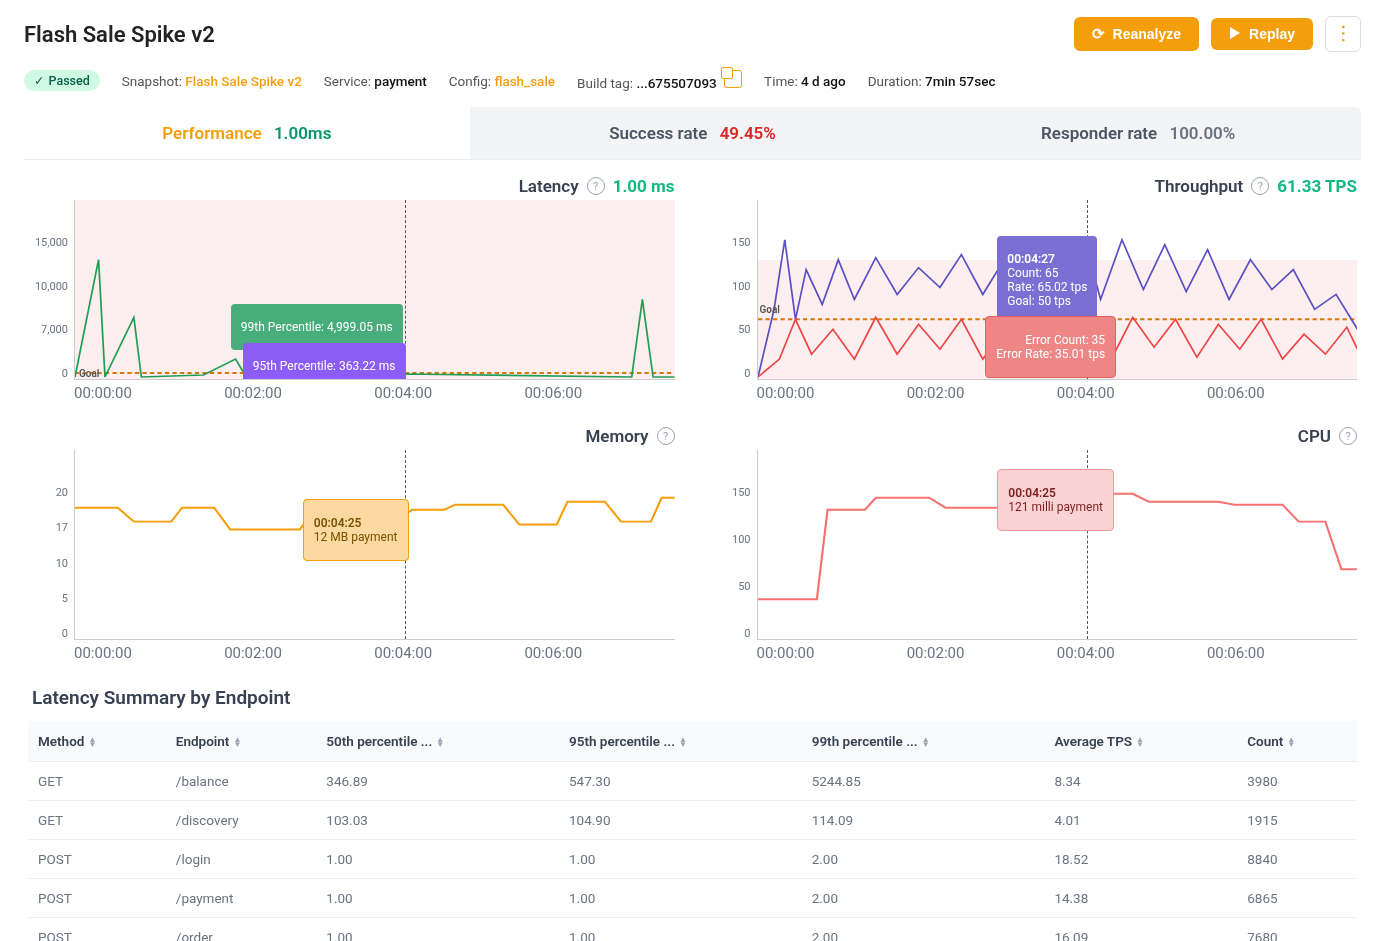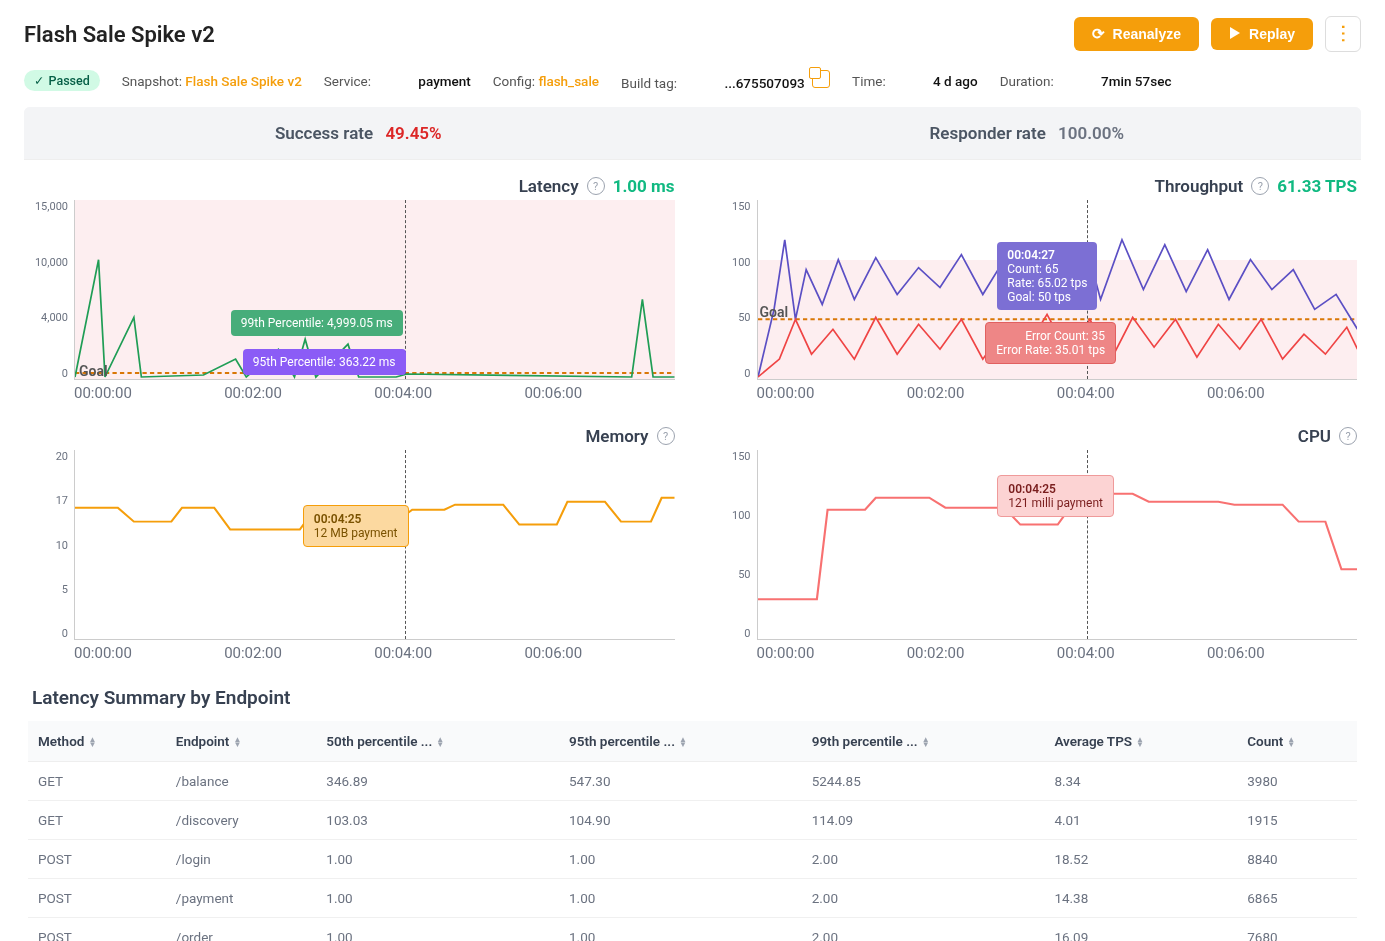--- a/index.html
+++ b/index.html
@@ -24,21 +24,21 @@
   }
   .meta-bar {
     display:flex; align-items:center; gap:22px; font-size:13.5px; color:#555;
     flex-wrap:wrap; margin-bottom:16px;
   }
   .pill-pass {
     background:#D1FAE5; color:#065F46; border-radius:12px; padding:3px 10px;
     font-size:12.5px; font-weight:500; display:inline-flex; align-items:center; gap:4px;
   }
   .meta-bar .lbl { color:#555; }
-  .meta-bar .val { color:#111; font-weight:500;margin-left:44px; }
+  .meta-bar .val { color:#111; font-weight:500; }
   .meta-bar .link { color:#F59E0B; font-weight:500; }
   .copy-ic { display:inline-flex; width:18px; height:18px; border:1.5px solid #F59E0B; border-radius:3px; position:relative; cursor:pointer; margin-left:4px;}
   .copy-ic::before { content:""; position:absolute; width:10px; height:10px; border:1.5px solid #F59E0B; border-radius:2px; left:-4px; top:-4px; background:#fff;}
   .tab-strip { display:flex; background:#F3F4F6; border-radius:6px 6px 0 0; overflow:hidden; border-bottom:1px solid #eee;}
   .tab {
     flex:1; text-align:center; padding:16px 10px; cursor:pointer;
     font-size:17px; color:#4B5563; background:#F3F4F6;
   }
   .tab.active { background:#fff; }
   .tab .tab-label{ font-weight:600; }
@@ -61,36 +61,36 @@
     width:18px; height:18px; border-radius:50%; border:1.5px solid #9CA3AF;
     display:inline-flex; align-items:center; justify-content:center;
     font-size:11px; color:#9CA3AF; cursor:pointer;
   }
   .plot {
     width:100%; height:180px; position:relative; display:flex;
   }
   .plot.small { height:190px; }
   .y-axis {
     width:46px; display:flex; flex-direction:column; justify-content:space-between;
-    font-size:11px; color:#6B7280; text-align:right; padding-right:6px;
+    font-size:11px; color:#6B7280; text-align:right; padding-right:6px;margin-top:36px;
   }
   .plot-area {
     flex:1; border-left:1px solid #ccc; border-bottom:1px solid #ccc; position:relative;
     overflow:hidden;
   }
   .x-axis {
     display:flex; justify-content:space-between; font-size:15px; color:#6B7280;
     padding-left:46px; margin-top:4px;
   }
   .goal-label {
-    position:absolute; font-size:14px; color:#555; font-weight:600;
+    position:absolute; font-size:10px; color:#555; font-weight:600;
   }
   .tooltip-box {
-    position:absolute; border-radius:4px; padding:6px 10px; font-size:12px;
-    color:#fff; white-space:nowrap; z-index:5;margin-top:6px;
+    position:absolute; border-radius:4px; padding:16px 10px; font-size:12px;
+    color:#fff; white-space:nowrap; z-index:5;
   }
   .tt-green { background:#47ad7a; }
   .tt-orange { background:#8b5cf6; }
   .tt-purple { background:#7C6FD4; }
   .tt-red { background:#EE8686; border:1px solid #e16060;text-align:right;}
   .tt-yellow { background:#FCD9A0; color:#7a5200; border:1px solid #F59E0B;}
   .tt-pink { background:#fcd3d3; color:#7a1e1e; border:1px solid #ef9a9a;}
   .vline {
     position:absolute; top:0; bottom:0; border-left:1.5px dashed #555; z-index:2;
   }
@@ -163,20 +163,24 @@
     <span class="lbl">Time:</span>
     <span class="val">4 d ago</span>
   </span>
   <span>
     <span class="lbl">Duration:</span>
     <span class="val">7min 57sec</span>
   </span>
 </div>
 
 <div class="tab-strip">
+  <div class="tab active">
+    <span class="tab-label">Performance</span>
+    <span class="tab-value green">1.00ms</span>
+  </div>
   <div class="tab">
     <span class="tab-label">Success rate</span>
     <span class="tab-value red">49.45%</span>
   </div>
   <div class="tab">
     <span class="tab-label">Responder rate</span>
     <span class="tab-value gray">100.00%</span>
   </div>
 </div>
 
@@ -187,21 +191,21 @@
   <div class="chart-box">
     <div class="chart-title-row">
       <span class="chart-title">Latency</span>
       <span class="help-ic">?</span>
       <span class="chart-metric">1.00 ms</span>
     </div>
     <div class="plot">
       <div class="y-axis">
         <span>15,000</span>
         <span>10,000</span>
-        <span>4,000</span>
+        <span>7,000</span>
         <span>0</span>
       </div>
       <div class="plot-area">
         <div style="position:absolute;inset:0;background:#fdeef0;"></div>
         <svg width="100%" height="100%" viewBox="0 0 560 180" preserveAspectRatio="none" style="position:absolute;inset:0;">
           <line x1="0" y1="174" x2="560" y2="174" stroke="#D97706" stroke-width="2" stroke-dasharray="4,3"></line>
           <polyline fill="none" stroke="#1f9d55" stroke-width="1.6" points="0,178 22,60 28,178 55,118 62,178 120,176 150,160 160,178 190,150 205,178 215,140 225,178 255,145 265,178 300,178 310,175 520,178 530,100 540,178 560,178"></polyline>
         </svg>
         <div class="vline" style="left:55%;"></div>
         <div class="tooltip-box tt-green" style="left:26%; top:58%;">99th Percentile: 4,999.05 ms</div>

